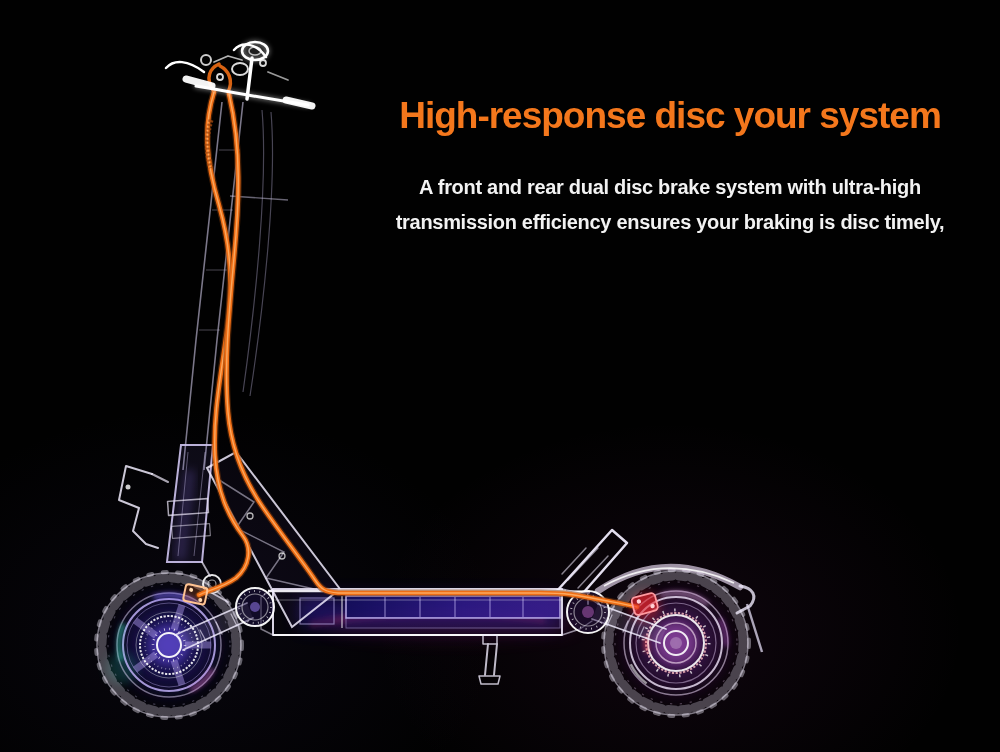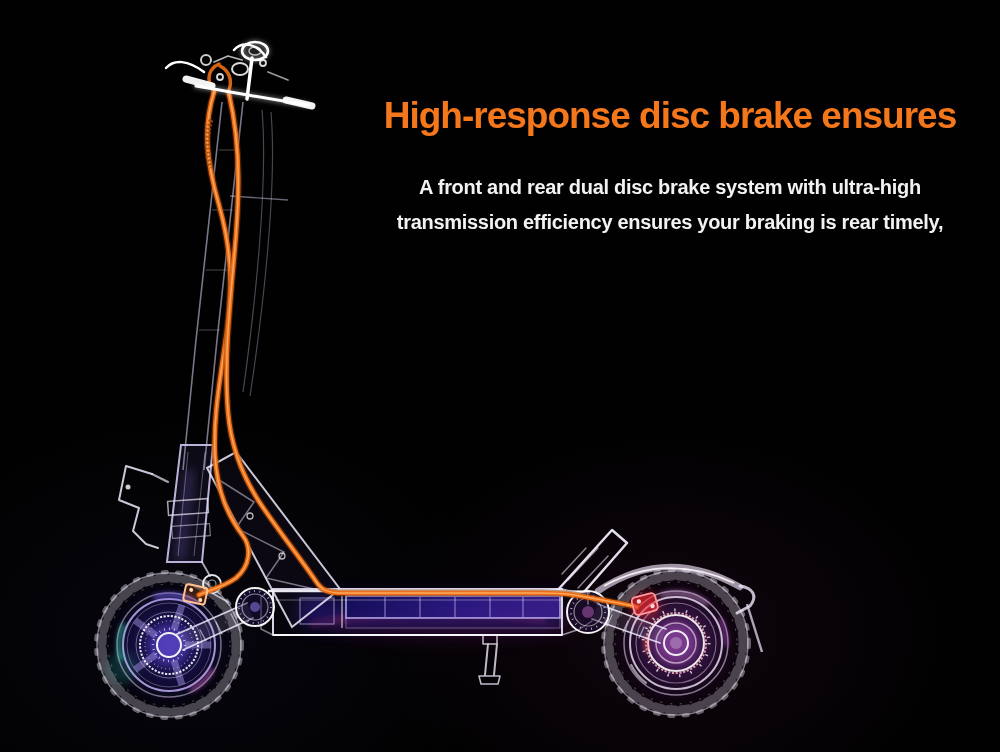--- a/index.html
+++ b/index.html
@@ -263,20 +263,20 @@
       <ellipse cx="240" cy="69" rx="8" ry="6" stroke-width="2" opacity="0.85"></ellipse>
       <path d="M 214,62 L 228,56 L 242,60" stroke-width="1.8" opacity="0.7"></path>
       <path d="M 268,72 L 288,80" stroke-width="1.8" opacity="0.6"></path>
       <circle cx="220" cy="77" r="3" stroke-width="1.8" opacity="0.85"></circle>
       <circle cx="263" cy="63" r="3" stroke-width="1.8" opacity="0.85"></circle>
       <circle cx="206" cy="60" r="5" stroke-width="2" opacity="0.8"></circle>
     </g>
   </svg>
 
   <div class="copy">
-    <h1>High-response disc brake ensures</h1>
+    <h1>High-response disc your system</h1>
     <p>
       <span>A front and rear dual disc brake system with ultra-high</span>
-      <span>transmission efficiency ensures your braking is rear timely,</span>
+      <span>transmission efficiency ensures your braking is disc timely,</span>
     </p>
   </div>
 
 </div>
 
 </body></html>

